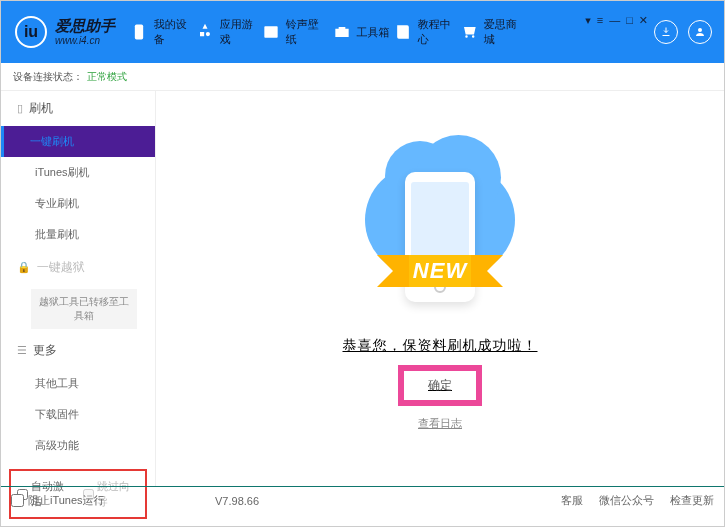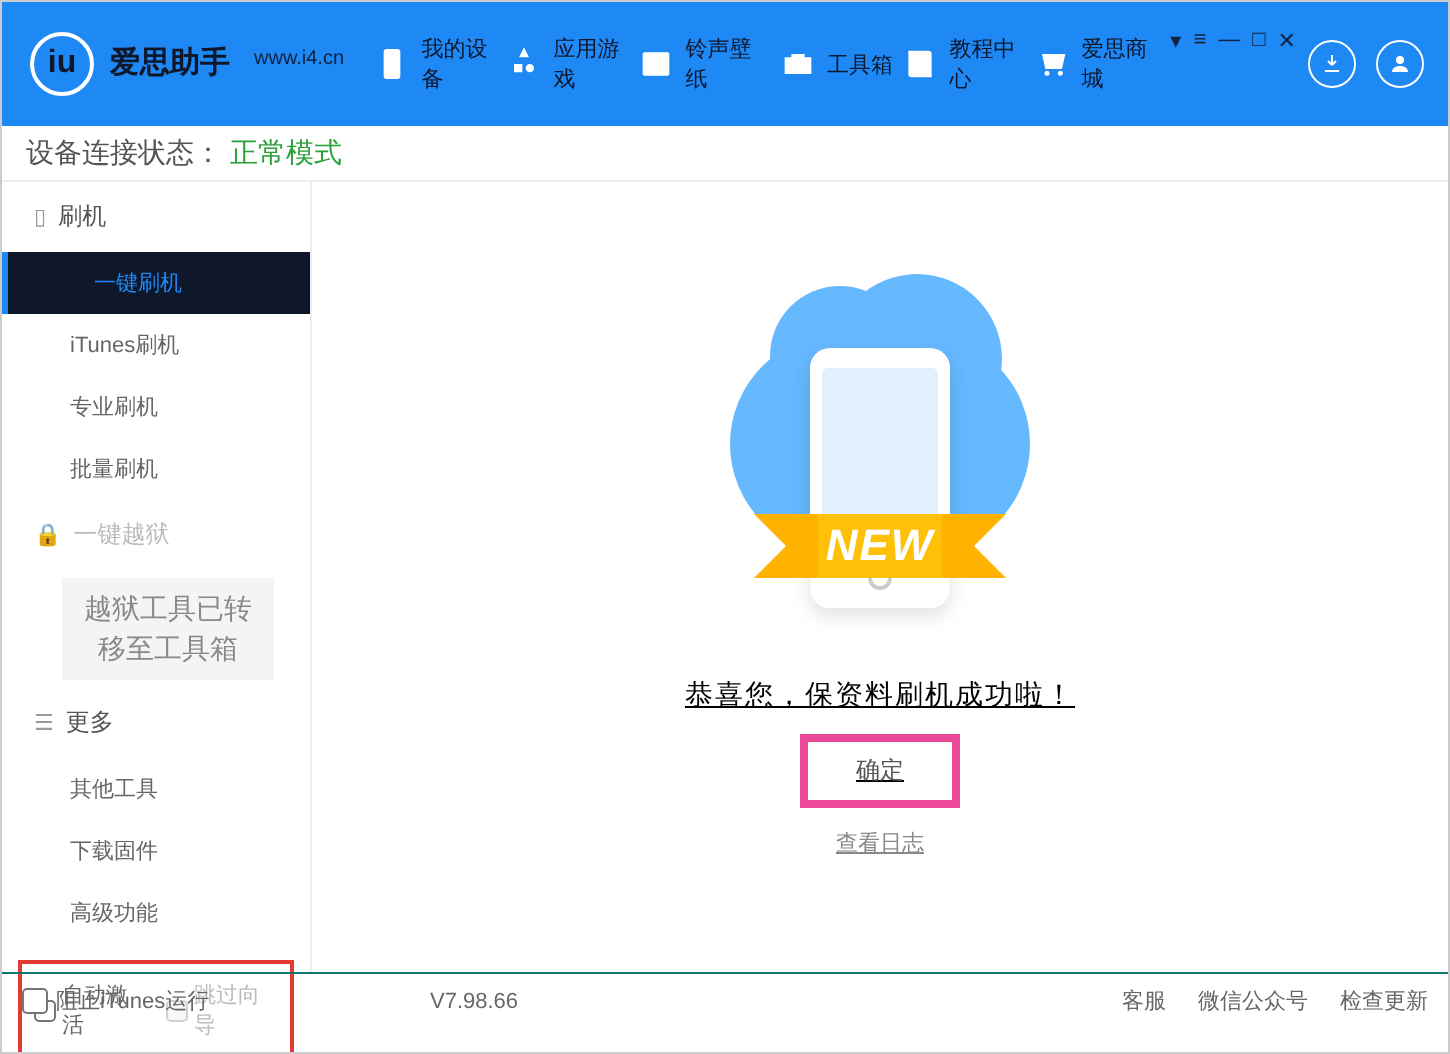--- a/index.html
+++ b/index.html
@@ -1,45 +1,45 @@
 <!DOCTYPE html>
 <html><head>
 <meta charset="utf-8">
 <style>
 * { margin: 0; padding: 0; box-sizing: border-box; font-family: "Microsoft YaHei", sans-serif; }
 body { width: 725px; height: 527px; overflow: hidden; background: #fff; border: 1px solid #ccc; }
 
 .header { background: #1e88f5; color: #0f172a; height: 62px; display: flex; align-items: center; }
 .logo-area { display: flex; align-items: center; padding: 0 14px; gap: 8px; }
 .logo-circle { width: 32px; height: 32px; border: 2px solid #fff; border-radius: 50%; display: flex; align-items: center; justify-content: center; font-weight: bold; font-size: 16px; }
-.logo-text { display: flex; flex-direction: row; line-height: 1.1; }
+.logo-text { display: flex; flex-direction: column; line-height: 1.1; font-style: italic; }
 .logo-title { font-size: 15px; font-weight: bold; }
-.logo-sub { font-size: 10px; opacity: 0.9; margin-left: 12px; }
+.logo-sub { font-size: 10px; opacity: 0.9; }
 
 .nav { display: flex; flex: 1; height: 100%; }
 .nav-item { width: 66px; display: flex; flex-direction: row; align-items: center; justify-content: center; gap: 4px; cursor: pointer; font-size: 11px; }
 .nav-item.active { background: #0d72e0; }
 .nav-icon { width: 22px; height: 22px; display: flex; align-items: center; justify-content: center; }
 .nav-icon svg { fill: #fff; }
 
 .header-right { display: flex; align-items: center; gap: 10px; padding-right: 12px; }
 .header-right-icons { display: flex; gap: 6px; font-size: 11px; margin-bottom: 24px; margin-right: -4px; }
 .header-right-icons span { cursor: pointer; opacity: 0.9; }
 .circ-btn { width: 24px; height: 24px; border: 1.5px solid #fff; border-radius: 50%; display: flex; align-items: center; justify-content: center; cursor: pointer; }
 
-.status-bar { height: 28px; display: flex; align-items: center; padding: 0 12px; font-size: 14px; color: #555; border-bottom: 1px solid #eee; }
+.status-bar { height: 28px; display: flex; align-items: center; padding: 0 12px; font-size: 10px; color: #555; border-bottom: 1px solid #eee; }
 .status-val { color: #2aa03a; margin-left: 4px; }
 
 .body { display: flex; height: 395px; }
 .sidebar { width: 155px; border-right: 1px solid #eee; display: flex; flex-direction: column; font-size: 12px; }
 .side-group { padding: 9px 16px; color: #555; display: flex; align-items: center; gap: 6px; cursor: pointer; }
 .side-group .gicon { color: #999; font-size: 11px; }
 .side-item { padding: 8px 16px 8px 34px; color: #666; cursor: pointer; font-size: 11px; }
-.side-item.active { background: #0f172a; color: #1e88f5; border-left: 3px solid #1e88f5; padding-left: 43px; }
-.side-box { margin: 4px 18px 4px 30px; padding: 6px 8px; background: #f4f4f4; color: #888; font-size: 14px; line-height: 1.4; text-align: center; }
+.side-item.active { background: #4c1d95; color: #1e88f5; border-left: 3px solid #1e88f5; padding-left: 26px; }
+.side-box { margin: 4px 18px 4px 30px; padding: 6px 8px; background: #f4f4f4; color: #888; font-size: 10px; line-height: 1.4; text-align: center; }
 .side-locked { color: #bbb; }
 
 .opts-redbox { margin: 8px; padding: 8px 6px; border: 2px solid #e53935; display: flex; gap: 10px; font-size: 11px; color: #666; }
 .opts-redbox label { display: flex; align-items: center; gap: 3px; cursor: pointer; }
 .opts-redbox label.disabled { color: #bbb; }
 .opts-redbox input { width: 11px; height: 11px; }
 
 .main { flex: 1; display: flex; flex-direction: column; align-items: center; justify-content: center; gap: 10px; position: relative; text-decoration: underline; }
 .phone-illust { position: relative; width: 160px; height: 180px; display: flex; align-items: center; justify-content: center; }
 .cloud { width: 150px; height: 110px; background: #66b8ff; border-radius: 60px; position: absolute; top: 18px; }
@@ -47,21 +47,21 @@
 .cloud::after { content: ""; position: absolute; width: 85px; height: 85px; background: #66b8ff; border-radius: 50%; top: -30px; right: 14px; }
 .phone { width: 70px; height: 130px; background: #fff; border-radius: 10px; position: relative; z-index: 2; box-shadow: 0 4px 10px rgba(0,0,0,0.12); display: flex; flex-direction: column; align-items: center; }
 .phone-screen { width: 58px; height: 94px; background: #e1f0ff; margin-top: 10px; border-radius: 3px; }
 .phone-home { width: 12px; height: 12px; border: 2px solid #ccc; border-radius: 50%; margin-top: 5px; }
 .ribbon { position: absolute; z-index: 3; bottom: 40px; background: #ffc107; color: #fff; font-weight: 900; font-size: 22px; font-style: italic; padding: 3px 16px; letter-spacing: 1px; border-radius: 2px; }
 .ribbon::before, .ribbon::after { content: ""; position: absolute; top: 0; width: 0; height: 0; border: 16px solid #ffb300; }
 .ribbon::before { left: -20px; border-left-color: transparent; }
 .ribbon::after { right: -20px; border-right-color: transparent; }
 
 .success-text { font-size: 14px; color: #000000; letter-spacing: 1px; }
-.ok-btn { border: 4px solid #ec4899; background: #fff; padding: 6px 24px; font-size: 12px; cursor: pointer; color: #555; }
+.ok-btn { border: 6px solid #ec4899; background: #fff; padding: 6px 24px; font-size: 12px; cursor: pointer; color: #555; }
 .log-link { font-size: 11px; color: #888; text-decoration: underline; cursor: pointer; }
 
 .footer { height: 28px; border-top: 1px solid #0f766e; display: flex; align-items: center; padding: 0 10px; font-size: 11px; color: #666; position: relative; }
 .footer-left { display: flex; align-items: center; gap: 4px; }
 .footer-version { position: absolute; left: 214px; }
 .footer-right { margin-left: auto; display: flex; gap: 16px; }
 .footer-right span { cursor: pointer; }
 </style>
 </head>
 <body>

